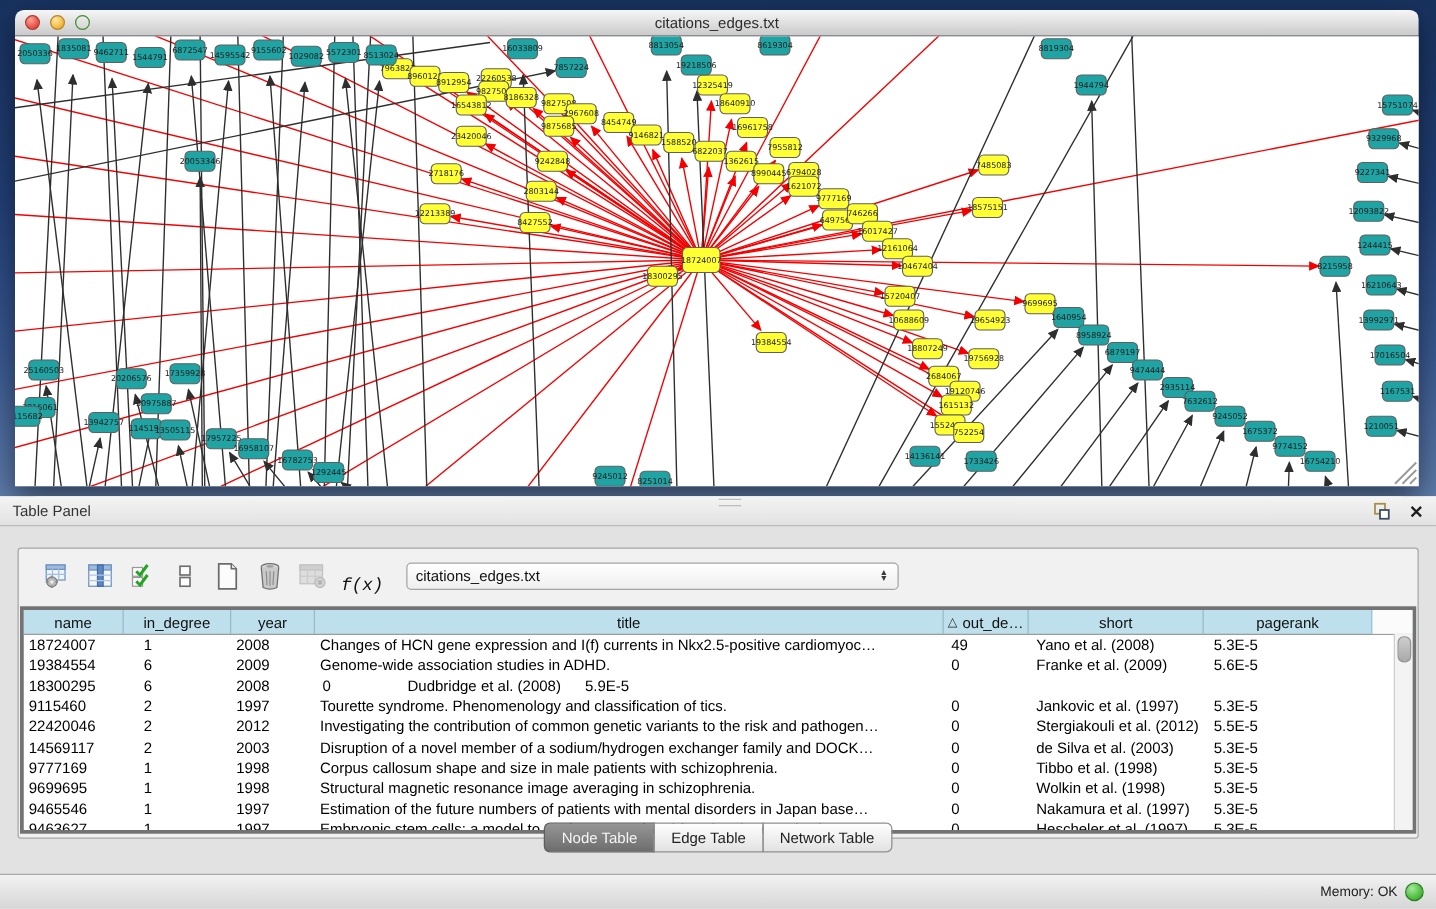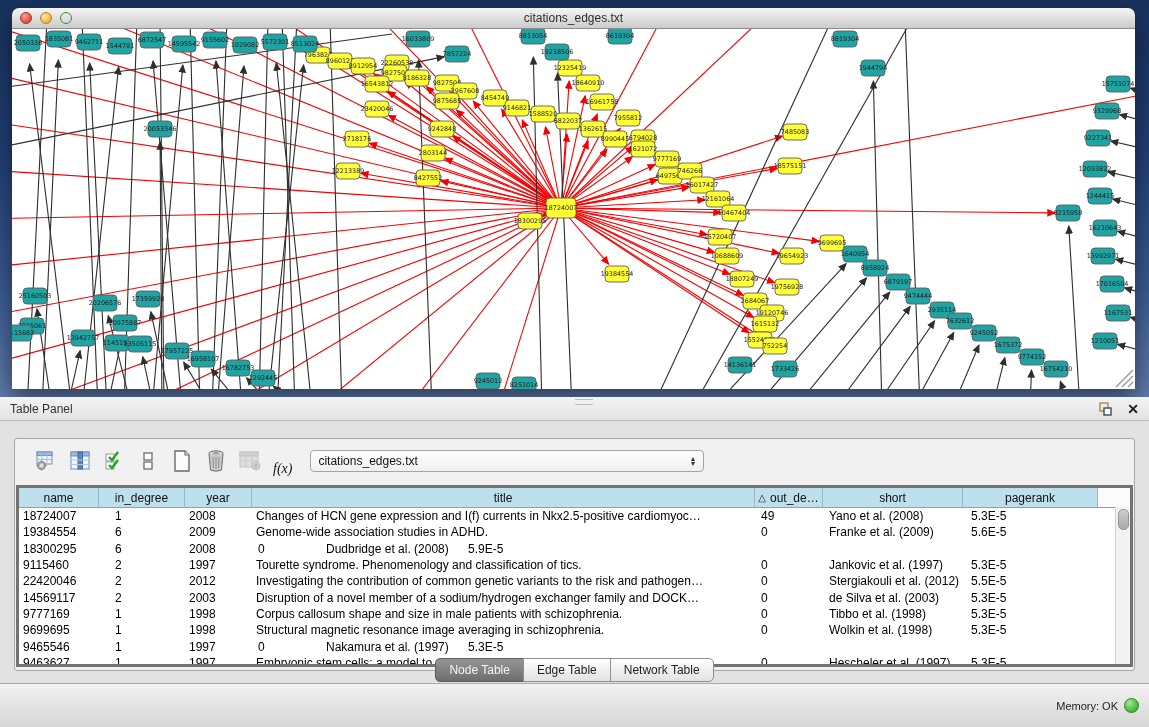--- a/index.html
+++ b/index.html
@@ -28,21 +28,21 @@
   .phead{height:24px;background:linear-gradient(#f4f4f4,#e2e2e2);border-bottom:1px solid #bcbcbc;
     display:flex;align-items:center;padding:0 10px;font-size:12px;color:#333;box-sizing:border-box;}
   .phead .sp{flex:1;}
   .phead .closex{font-size:14px;font-weight:bold;color:#1c1c1c;margin-left:14px;cursor:default;}
   .grip{position:absolute;left:50%;top:2px;width:18px;height:4px;border-top:1px solid #bdbdbd;border-bottom:1px solid #bdbdbd;}
 
   .container{position:absolute;left:14px;top:41px;width:1121px;height:233px;box-sizing:border-box;
     background:#f1f1f1;border:1px solid #a6a6a6;border-radius:3px;}
   .tbar{height:44px;display:flex;align-items:center;padding-left:18px;}
   .tool{width:26px;height:26px;display:flex;align-items:center;justify-content:center;margin-right:8px;}
-  .fx{font-size:14px;font-style:italic;font-family:Liberation Serif, serif;color:#111;margin:16px 6px 0 2px;}
+  .fx{font-size:14px;font-style:italic;font-family:Liberation Mono, monospace;color:#111;margin:16px 6px 0 2px;}
   .combo{width:394px;height:22px;box-sizing:border-box;border:1px solid #a5a5a5;border-radius:4px;
     background:linear-gradient(#ffffff,#efefef);display:flex;align-items:center;padding:0 7px;
     font-size:12px;color:#111;margin-left:12px;}
   .combo .arrows{margin-left:auto;display:flex;flex-direction:column;align-items:center;
     font-size:7px;line-height:5px;color:#3c3c3c;}
 
   .tablebox{position:absolute;left:1px;right:1px;top:46px;bottom:3px;background:#ffffff;
     border:3px solid #737373;overflow:hidden;}
   .thead{display:flex;height:19px;background:#bee0ec;border-bottom:1px solid #9c9c9c;}
   .th{display:flex;align-items:center;justify-content:center;font-size:12px;color:#101010;
@@ -56,21 +56,21 @@
   .vthumb{width:9px;height:19px;margin:2px auto 0;background:linear-gradient(#cdcdcd,#a9a9a9);
     border:1px solid #949494;border-radius:5px;}
 
   .tabsbar{position:absolute;left:0;top:261px;width:100%;display:flex;justify-content:center;}
   .tab{font-size:12px;padding:4px 13px;border:1px solid #8f8f8f;margin-left:-1px;
     background:linear-gradient(#fefefe,#e2e2e2);color:#1e1e1e;}
   .tab:first-child{border-radius:5px 0 0 5px;margin-left:0;}
   .tab:last-child{border-radius:0 5px 5px 0;}
   .tab.active{background:linear-gradient(#969696,#6d6d6d);color:#f5f5f5;border-color:#5e5e5e;}
 
-  .status{position:absolute;left:0;bottom:0;width:1149px;height:44px;box-sizing:border-box;
+  .status{position:absolute;left:0;bottom:0;width:1149px;height:28px;box-sizing:border-box;
     background:linear-gradient(#f2f2f2,#d6d6d6);border-top:1px solid #a9a9a9;
     display:flex;align-items:center;justify-content:flex-end;padding-right:10px;
     font-size:11px;color:#222;padding-left:19px;}
   .memdot{width:13px;height:13px;border-radius:50%;margin-left:6px;
     background:radial-gradient(circle at 35% 30%,#a6e89b,#55c247 55%,#2f9a26);border:1px solid #2b7f22;}
 </style>
 </head>
 <body>
 
 <div class="desktop">
@@ -833,20 +833,21 @@
             <div class="td" style="width: 67px; padding-left: 4px;">1998</div>
             <div class="td" style="width: 503px; padding-left: 4px;">Structural magnetic resonance image averaging in schizophrenia.</div>
             <div class="td" style="width: 68px; padding-left: 6px;">0</div>
             <div class="td" style="width: 140px; padding-left: 6px;">Wolkin et al. (1998)</div>
             <div class="td" style="width: 135px; padding-left: 8px;">5.3E-5</div>
           </div>
           <div class="trow">
             <div class="td" style="width: 80px; padding-left: 4px;">9465546</div>
             <div class="td" style="width: 86px; padding-left: 16px;">1</div>
             <div class="td" style="width: 67px; padding-left: 4px;">1997</div>
+            <div class="td" style="width: 503px; padding-left: 4px;">Estimation of the future numbers of patients with mental disorders in Japan base…</div>
             <div class="td" style="width: 68px; padding-left: 6px;">0</div>
             <div class="td" style="width: 140px; padding-left: 6px;">Nakamura et al. (1997)</div>
             <div class="td" style="width: 135px; padding-left: 8px;">5.3E-5</div>
           </div>
           <div class="trow">
             <div class="td" style="width: 80px; padding-left: 4px;">9463627</div>
             <div class="td" style="width: 86px; padding-left: 16px;">1</div>
             <div class="td" style="width: 67px; padding-left: 4px;">1997</div>
             <div class="td" style="width: 503px; padding-left: 4px;">Embryonic stem cells: a model to study structural and functional properties in car…</div>
             <div class="td" style="width: 68px; padding-left: 6px;">0</div>

